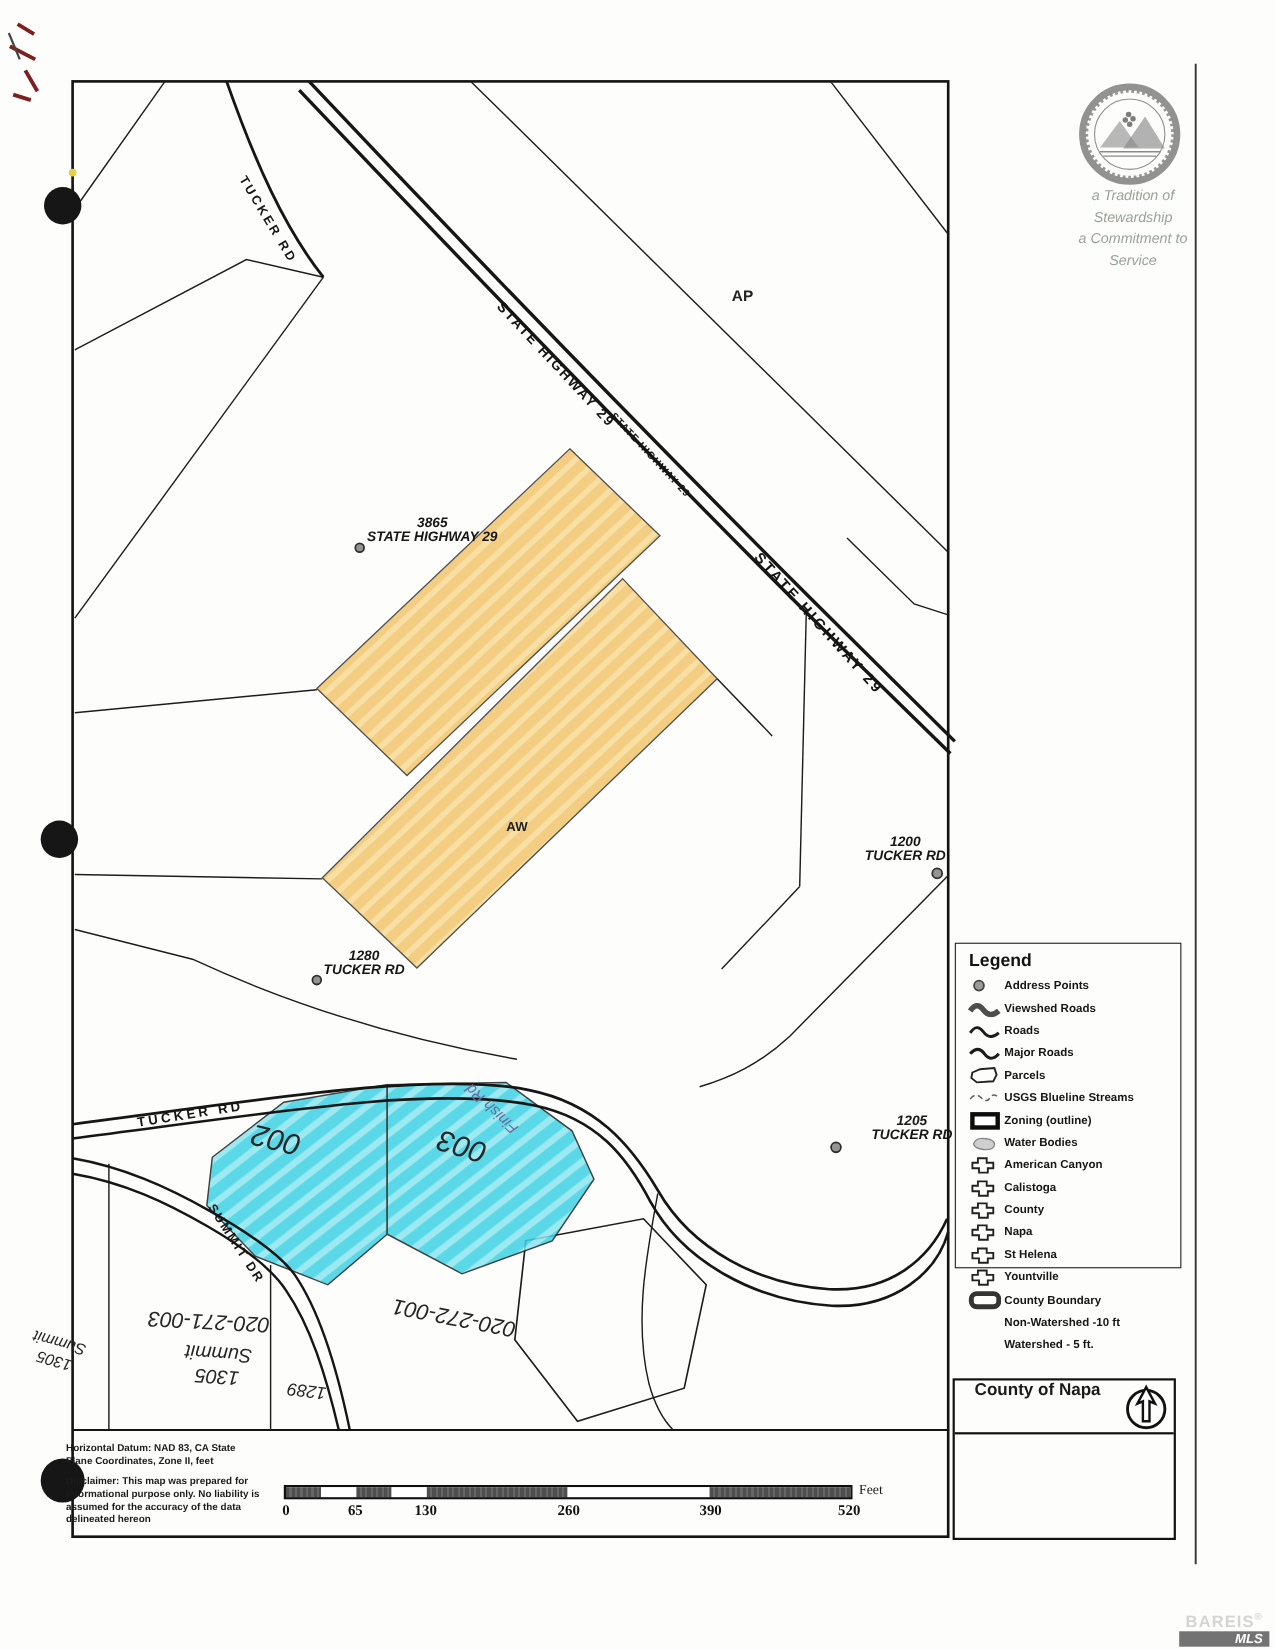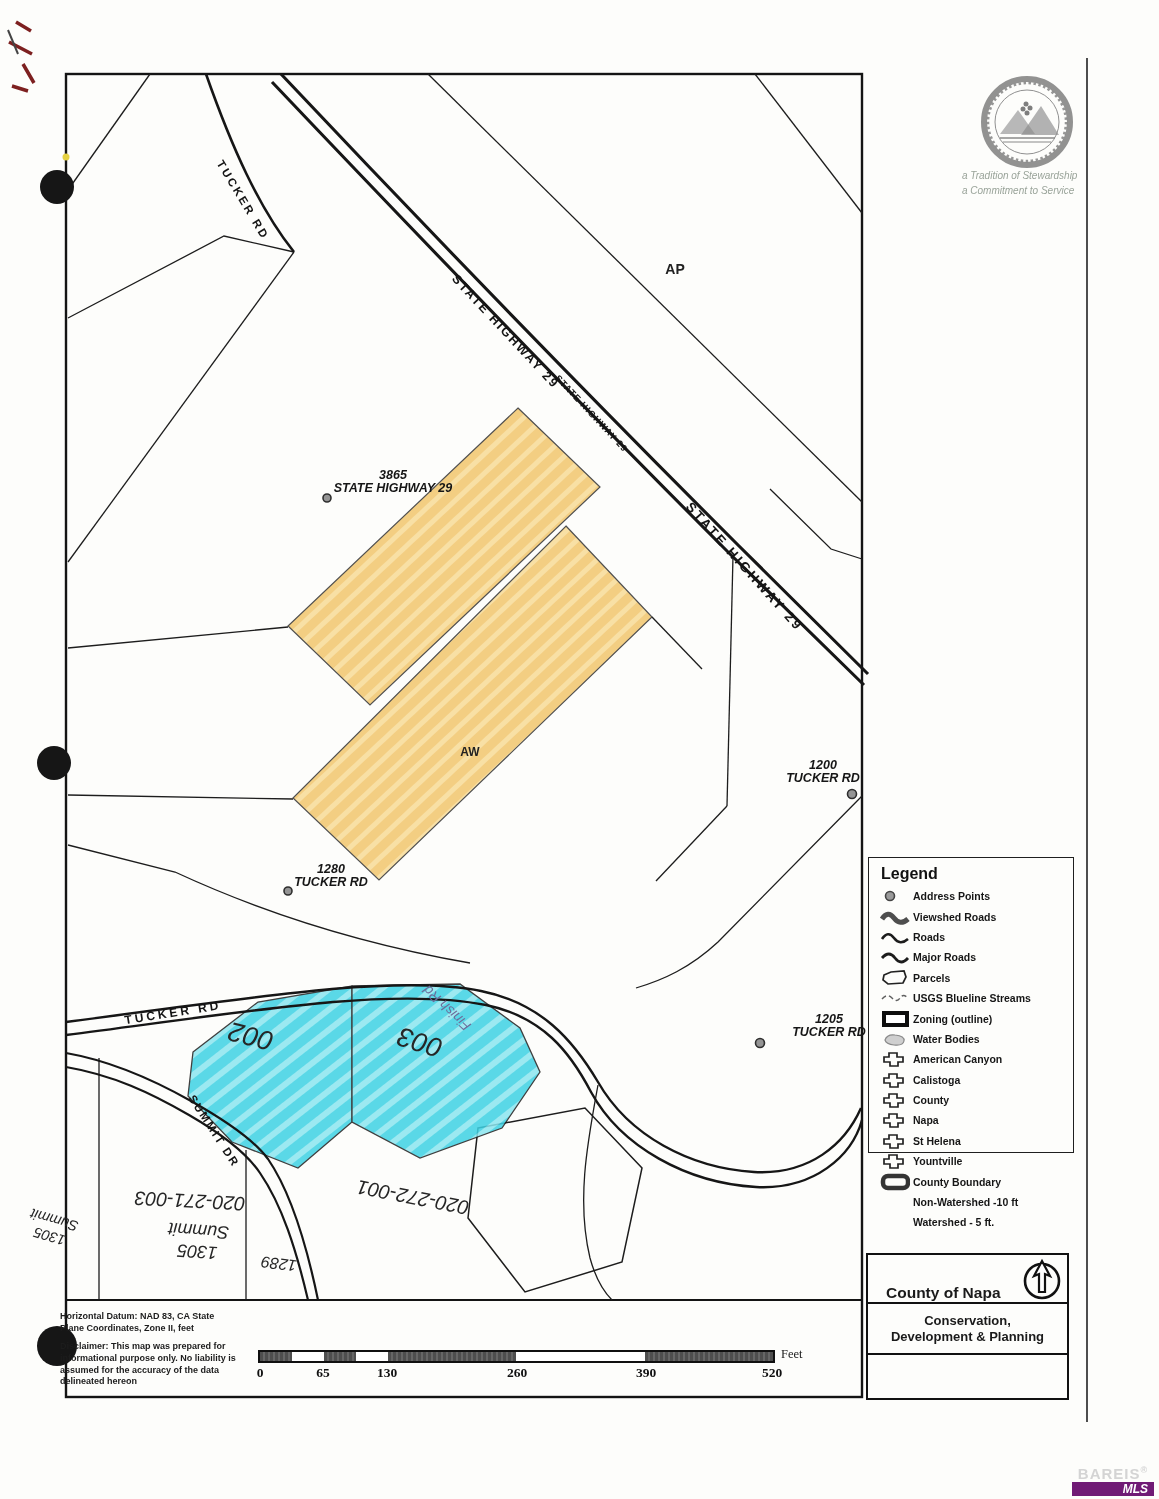--- a/index.html
+++ b/index.html
@@ -16,21 +16,21 @@
   .legend-box{position:absolute;left:868px;top:857px;width:206px;height:296px;
               border:1.6px solid #1f1f1f;box-sizing:border-box;background:rgba(255,255,255,.0);}
   .legend-title{font-size:16px;font-weight:700;margin:7px 0 3px 12px;color:#111;}
   .legend-box ul{list-style:none;margin:0;padding:0;}
   .legend-box li{display:flex;align-items:center;height:20.4px;padding-left:8px;}
   .licon{width:36px;display:flex;justify-content:center;align-items:center;flex:0 0 36px;}
   .ltext{font-size:10.5px;font-weight:700;color:#161616;}
   
   .tblock{position:absolute;left:866px;top:1253px;width:203px;height:147px;border:2.5px solid #111;
           box-sizing:border-box;display:flex;flex-direction:column;background:#fdfdfb;}
-  .trow1{position:relative;height:47px;border-bottom:2.5px solid #111;display:flex;align-items:flex-end;}
+  .trow1{position:relative;height:47px;border-bottom:2.5px solid #111;display:flex;align-items:flex-start;}
   .trow1 .agency{font-size:15.5px;font-weight:700;margin-left:18px;}
   .trow1 svg{position:absolute;right:3px;top:2px;}
   .trow2{height:49px;border-bottom:2.5px solid #111;display:flex;align-items:center;justify-content:center;}
   .trow2 .dept{font-size:13px;font-weight:700;text-align:center;padding:0 14px;line-height:1.2;}
   .trow3{position:relative;flex:1;display:flex;align-items:flex-start;justify-content:center;}
   .trow3 .mtype{font-size:14.5px;font-weight:700;margin-top:8px;}
   .trow3 .revised{position:absolute;left:5px;bottom:2px;font-size:8.5px;font-weight:700;color:#222;}
   
   .notes{position:absolute;left:60px;top:1311px;width:180px;font-size:9px;font-weight:700;
          line-height:1.3;color:#1c1c1c;}
@@ -39,26 +39,26 @@
   .sbar{display:flex;height:9px;border:2px solid #101010;}
   .sseg{height:100%;}
   .sdark{background:repeating-linear-gradient(90deg,#4e4e4e 0 3px,#666 3px 5px);}
   .swhite{background:#fff;}
   .sticks{position:relative;height:18px;font-family:"Liberation Serif",serif;
           font-weight:700;font-size:13.5px;color:#111;}
   .sticks span{position:absolute;top:2px;transform:translateX(-50%);}
   .feet{position:absolute;left:523px;top:-3px;font-family:"Liberation Serif",serif;
         font-weight:400;font-size:12.5px;}
   
-  .tagline{position:absolute;left:962px;top:168px;width:136px;
-           font-size:10px;font-style:italic;color:#99a399;line-height:1.5;}
+  .tagline{position:absolute;left:962px;top:168px;width:136px;text-align:center;
+           font-size:13px;font-style:italic;color:#99a399;line-height:1.5;}
   
   .wmark{position:absolute;left:1072px;top:1446px;width:82px;text-align:center;}
   .wmark .w1{font-size:15px;font-weight:700;letter-spacing:1px;color:#d4d4d4;line-height:1;margin-top:20px;}
-  .wmark .w2{margin-top:1px;background:#701a75;color:#fff;font-weight:700;font-style:italic;
+  .wmark .w2{margin-top:1px;background:#737373;color:#fff;font-weight:700;font-style:italic;
              font-size:12px;text-align:right;padding-right:6px;line-height:14px;}
 </style>
 </head>
 <body>
 
 <div class="page">
 
   <svg class="abs" style="left:0;top:0" width="1159" height="1499" viewBox="0 0 1159 1499">
     <defs>
       <pattern id="om" patternUnits="userSpaceOnUse" width="14" height="14" patternTransform="rotate(-43)">
@@ -336,23 +336,20 @@
     </ul>
   </div>
 
   <div class="tblock">
     <div class="trow1">
       <span class="agency">County of Napa</span>
       <svg width="44" height="44">
         <circle cx="22" cy="24" r="17" fill="none" stroke="#111" stroke-width="2.6"></circle>
         <path d="M22,4 L30,19 L25,17 L25,35 L19,35 L19,17 L14,19 Z" fill="#fff" stroke="#111" stroke-width="2.2"></path>
       </svg>
-    </div>
-    <div class="trow2">
-      <span class="dept">Conservation, Development &amp; Planning</span>
     </div>
   </div>
 
   <div class="notes">
     <p>Horizontal Datum: NAD 83, CA State Plane Coordinates, Zone II, feet</p>
     <p>Disclaimer: This map was prepared for informational purpose only.  No liability is assumed for the accuracy of the data delineated hereon</p>
   </div>
 
   <div class="sbar-wrap">
     <div class="sbar">

